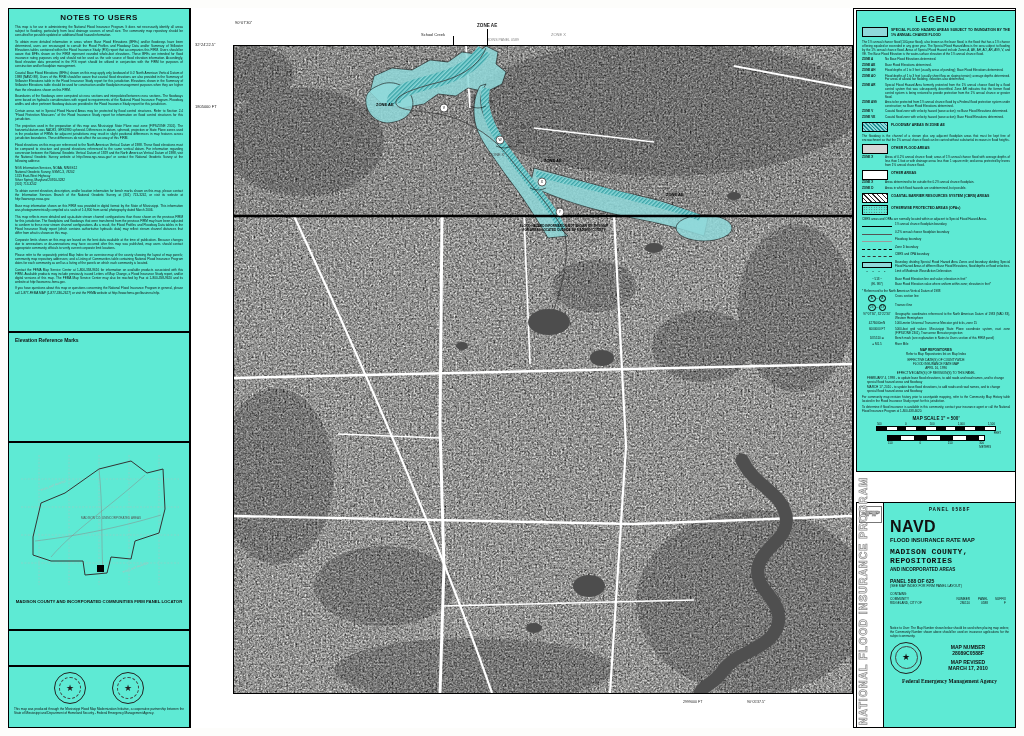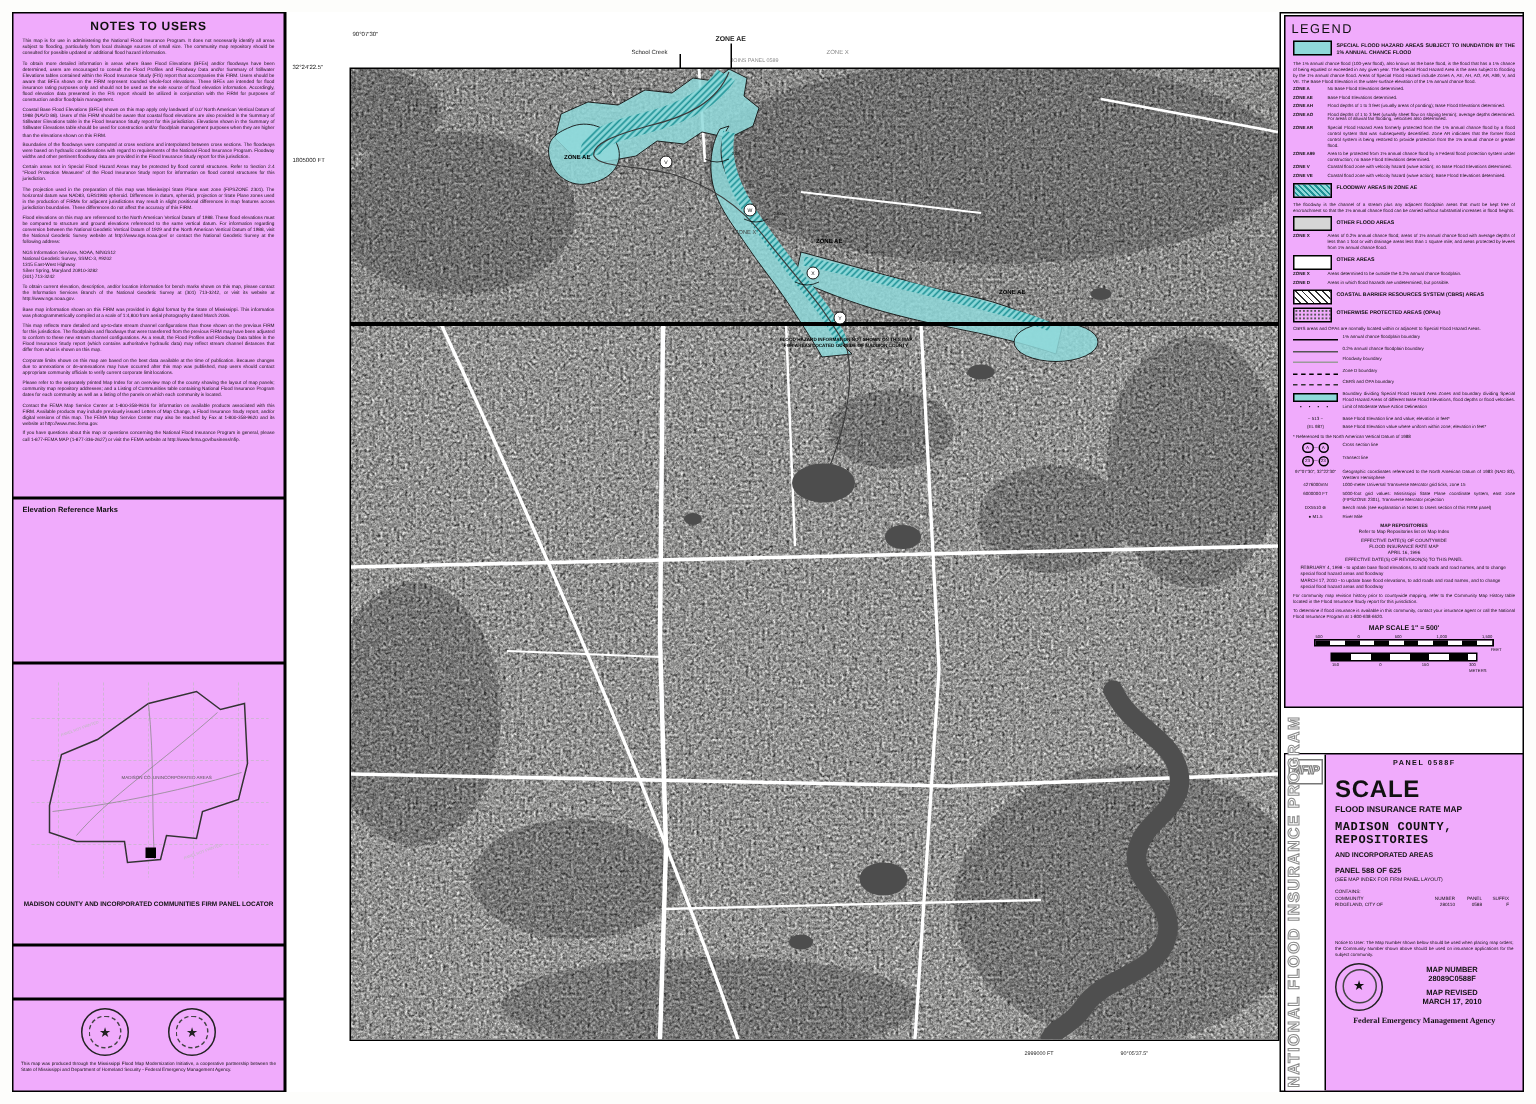--- a/index.html
+++ b/index.html
@@ -1,18 +1,18 @@
 <!DOCTYPE html>
 <html><head>
 <meta charset="utf-8">
 <style>
   html,body{margin:0;padding:0;background:#f2f2ef;}
   #page{position:relative;width:1024px;height:736px;background:#fdfdfb;font-family:"Liberation Sans",sans-serif;color:#111;overflow:hidden;}
   .frame{position:absolute;left:8px;top:8px;width:1006px;height:718px;border:1px solid #000;background:#fff;}
-  .panel{position:absolute;background:#f0abfc;border:1px solid #000;box-sizing:border-box;}
+  .panel{position:absolute;background:#5eead4;border:1px solid #000;box-sizing:border-box;}
   
   #notes{left:8px;top:8px;width:182px;height:324px;padding:3px 6px;overflow:hidden;}
   #notes h1{font-size:8px;margin:1px 0 3px 0;text-align:center;font-weight:bold;letter-spacing:.5px;}
   .np{font-size:3.15px;line-height:1.3;text-align:justify;margin:0 0 2.6px 0;white-space:pre-line;}
   #erm{left:8px;top:332px;width:182px;height:110px;padding:4px 6px;}
   #erm .t{font-size:5px;font-weight:bold;}
   #locator{left:8px;top:442px;width:182px;height:188px;padding:2px;}
   #locator .lbl{font-size:4.3px;font-weight:bold;text-align:center;line-height:1.25;margin-top:2px;}
   #emptybox{left:8px;top:630px;width:182px;height:36px;}
   #sealsp{left:8px;top:666px;width:182px;height:62px;padding:2px 5px;}
@@ -24,21 +24,21 @@
   #sheet{position:absolute;left:190px;top:8px;width:664px;height:720px;background:#fff;border-left:1px solid #000;border-right:1px solid #000;box-sizing:border-box;}
   #neatline{position:absolute;left:42px;top:37px;width:618px;height:647px;border:1px solid #000;box-sizing:content-box;overflow:hidden;}
   .collar{position:absolute;font-size:4px;color:#222;white-space:nowrap;}
   .collar.grey{color:#888;}
   .collar.bold{font-weight:bold;font-size:4.6px;}
   .collar.tiny{font-size:3.2px;line-height:1.2;white-space:normal;}
   .vlabel{position:absolute;font-size:4px;color:#888;transform:rotate(90deg);transform-origin:left top;white-space:nowrap;}
   .leader{position:absolute;background:#000;}
   
   #legend{left:856px;top:10px;width:160px;height:462px;padding:3px 4px;overflow:hidden;}
-  #legend h1{font-size:8.5px;margin:0 0 2px 0;font-weight:normal;letter-spacing:1px;}
+  #legend h1{font-size:8.5px;margin:0 0 2px 0;text-align:center;font-weight:bold;letter-spacing:1px;}
   .lg-row{display:flex;margin:1.6px 1px;gap:3px;font-size:3px;line-height:1.3;}
   .lg-sw{width:24px;height:8px;flex:none;border:0.5px solid #000;margin-top:.5px;}
   .sw-sfha{background:#8fd9da;}
   .sw-fw{background:repeating-linear-gradient(45deg,#8fd9da 0 1.6px,#1f9296 1.6px 2.6px);}
   .sw-x{background:#d6d6d6;}
   .sw-white{background:#fff;}
   .sw-cbrs{background:repeating-linear-gradient(45deg,#fff 0 2.4px,#333 2.4px 3.2px);}
   .sw-opa{background-image:radial-gradient(#555 .5px,transparent .6px);background-size:2.5px 2.5px;}
   .lg-zone{width:20px;flex:none;font-weight:bold;}
   .lg-desc{flex:1;text-align:justify;}
@@ -488,21 +488,21 @@
     <div class="sbar-unit" style="width:110px;">METERS</div>
   </div>
 
   <div class="panel" id="tblock">
     <div id="nfipstrip">
       <div id="nfiplogo">NFIP</div>
       <div id="nfipvert">NATIONAL FLOOD INSURANCE PROGRAM</div>
     </div>
     <div id="tbcontent">
       <div class="tb-panelhdr">PANEL 0588F</div>
-      <div class="tb-firm">SCALE</div>
+      <div class="tb-firm">NAVD</div>
       <div class="tb-sub">FLOOD INSURANCE RATE MAP</div>
       <div class="tb-county">MADISON COUNTY,</div>
       <div class="tb-county">REPOSITORIES</div>
       <div class="tb-inc">AND INCORPORATED AREAS</div>
       <div class="tb-panel">PANEL 588 OF 625</div>
       <div class="tb-see">(SEE MAP INDEX FOR FIRM PANEL LAYOUT)</div>
       <div class="tb-contains">CONTAINS:</div>
       <div class="tb-tab">
         <div class="c1">COMMUNITY</div>
           <div class="c2">NUMBER</div>

